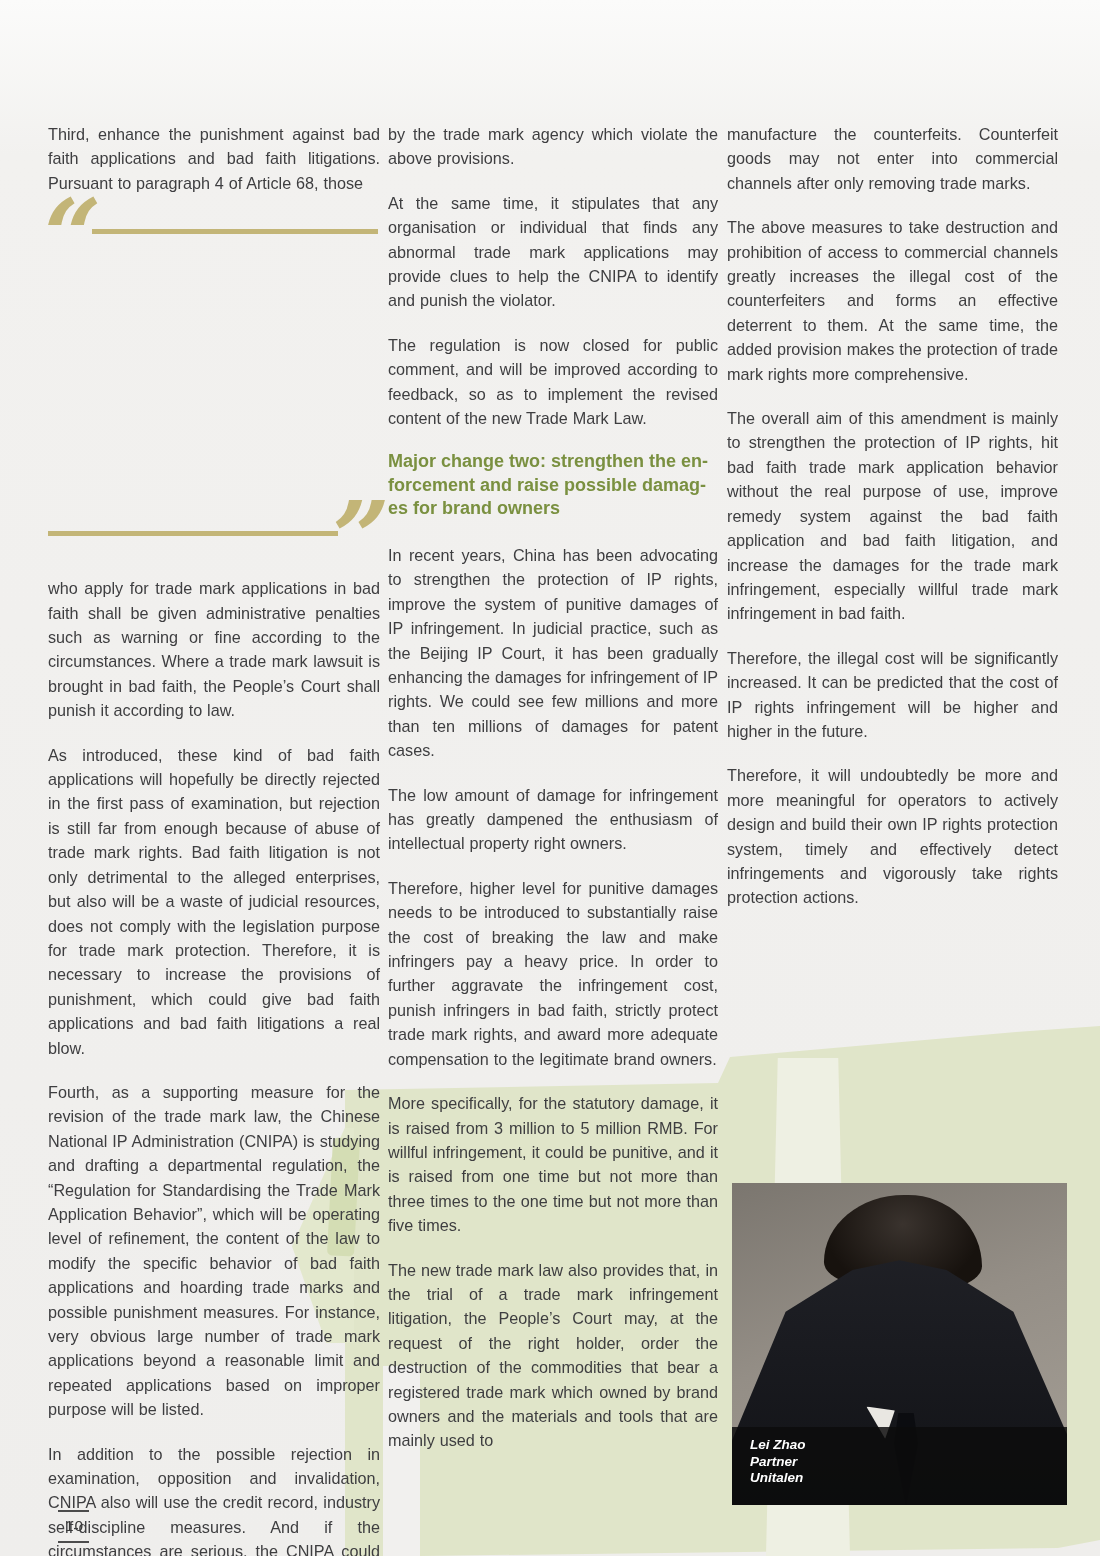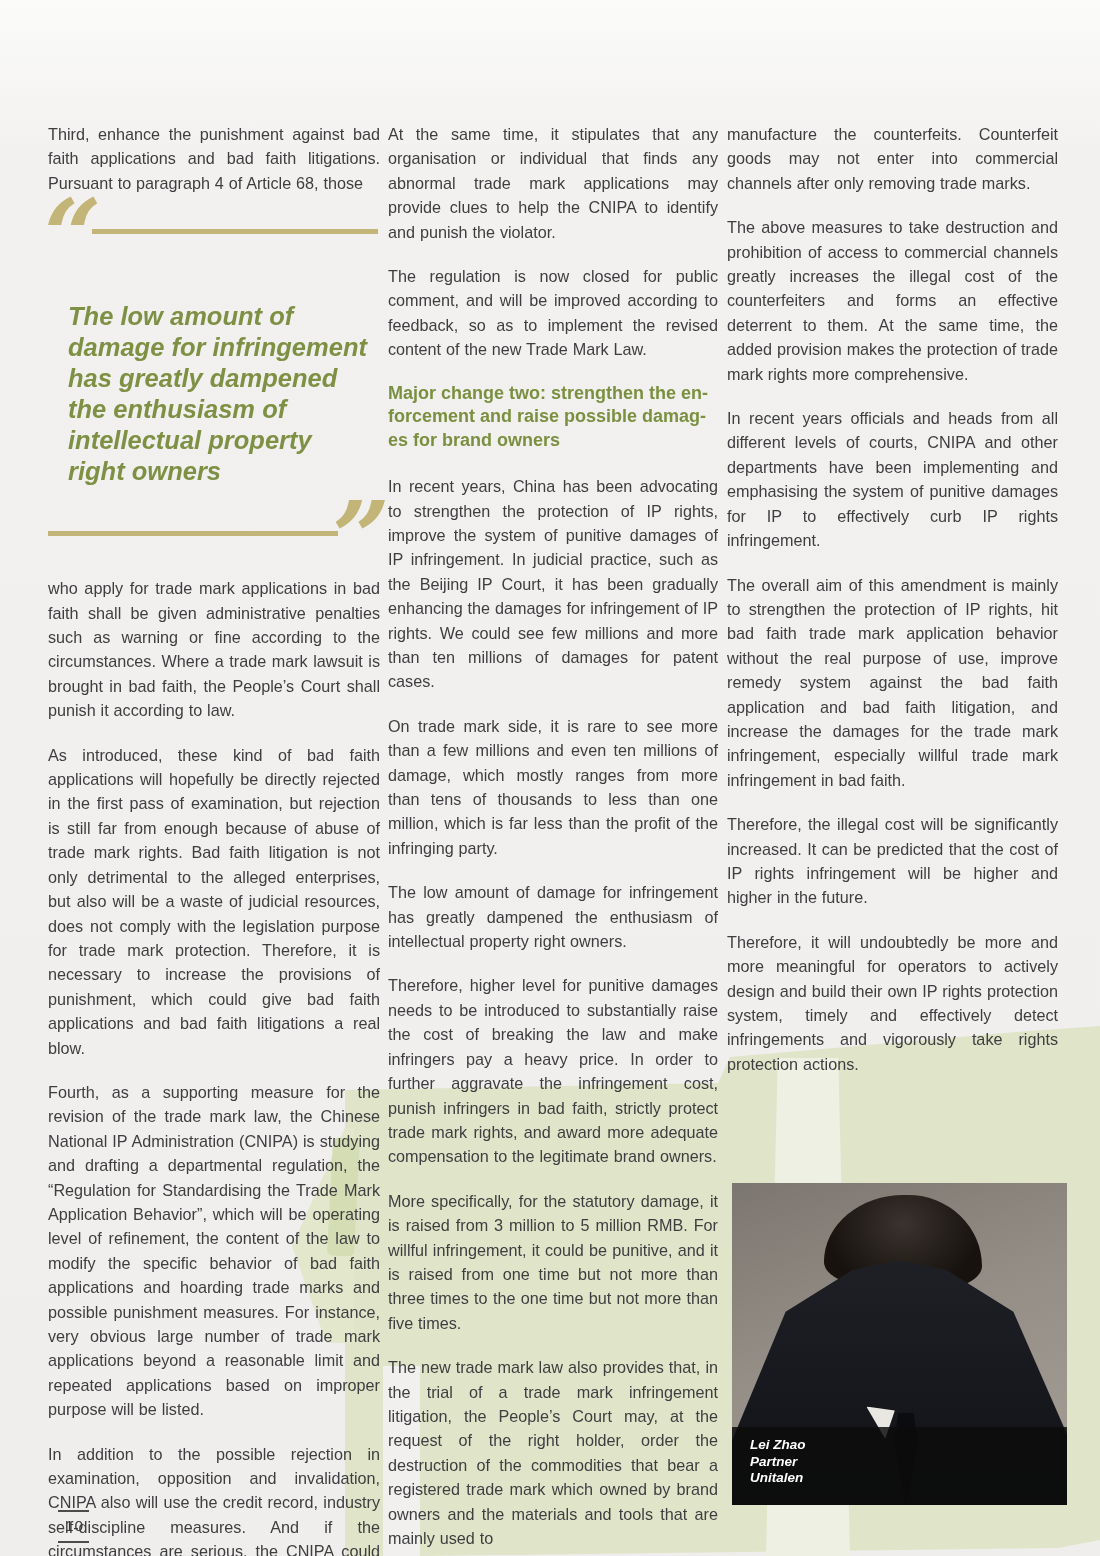--- a/index.html
+++ b/index.html
@@ -107,56 +107,49 @@
   <div class="green-streak"></div>
   <div class="white-slot-a"></div>
   <div class="white-stripe"></div>
 
   <div class="col" id="col1">
     <p class="para">Third, enhance the punishment against bad faith applications and bad faith litigations. Pursuant to paragraph 4 of Article 68, those</p>
 
     <div class="quote-block">
       <span class="q-glyph q-open">“</span>
       <div class="q-rule-top"></div>
-      <div class="q-text">The low amount of
-damage for infringement
-has greatly dampened
-the enthusiasm of
-intellectual property
-right owners</div>
       <div class="q-rule-bot"></div>
       <span class="q-glyph q-close">”</span>
     </div>
 
     <p class="para">who apply for trade mark applications in bad faith shall be given administrative penalties such as warning or fine according to the circumstances. Where a trade mark lawsuit is brought in bad faith, the People’s Court shall punish it according to law.</p>
     <p class="para">As introduced, these kind of bad faith applications will hopefully be directly rejected in the first pass of examination, but rejection is still far from enough because of abuse of trade mark rights. Bad faith litigation is not only detrimental to the alleged enterprises, but also will be a waste of judicial resources, does not comply with the legislation purpose for trade mark protection. Therefore, it is necessary to increase the provisions of punishment, which could give bad faith applications and bad faith litigations a real blow.</p>
     <p class="para">Fourth, as a supporting measure for the revision of the trade mark law, the Chinese National IP Administration (CNIPA) is studying and drafting a departmental regulation, the “Regulation for Standardising the Trade Mark Application Behavior”, which will be operating level of refinement, the content of the law to modify the specific behavior of bad faith applications and hoarding trade marks and possible punishment measures. For instance, very obvious large number of trade mark applications beyond a reasonable limit and repeated applications based on improper purpose will be listed.</p>
     <p class="para">In addition to the possible rejection in examination, opposition and invalidation, CNIPA also will use the credit record, industry self-discipline measures. And if the circumstances are serious, the CNIPA could stop accepting applications represented</p>
   </div>
 
   <div class="col" id="col2">
+    <p class="para">by the trade mark agency which violate the above provisions.</p>
     <p class="para">At the same time, it stipulates that any organisation or individual that finds any abnormal trade mark applications may provide clues to help the CNIPA to identify and punish the violator.</p>
     <p class="para">The regulation is now closed for public comment, and will be improved according to feedback, so as to implement the revised content of the new Trade Mark Law.</p>
 
     <div class="mid-heading">Major change two: strengthen the en-
 forcement and raise possible damag-
 es for brand owners</div>
 
     <p class="para">In recent years, China has been advocating to strengthen the protection of IP rights, improve the system of punitive damages of IP infringement. In judicial practice, such as the Beijing IP Court, it has been gradually enhancing the damages for infringement of IP rights. We could see few millions and more than ten millions of damages for patent cases.</p>
-    <p class="para">On trade mark side, it is rare to see more than a few millions and even ten millions of damage, which mostly ranges from more than tens of thousands to less than one million, which is far less than the profit of the infringing party.</p>
     <p class="para">The low amount of damage for infringement has greatly dampened the enthusiasm of intellectual property right owners.</p>
     <p class="para">Therefore, higher level for punitive damages needs to be introduced to substantially raise the cost of breaking the law and make infringers pay a heavy price. In order to further aggravate the infringement cost, punish infringers in bad faith, strictly protect trade mark rights, and award more adequate compensation to the legitimate brand owners.</p>
     <p class="para">More specifically, for the statutory damage, it is raised from 3 million to 5 million RMB. For willful infringement, it could be punitive, and it is raised from one time but not more than three times to the one time but not more than five times.</p>
     <p class="para">The new trade mark law also provides that, in the trial of a trade mark infringement litigation, the People’s Court may, at the request of the right holder, order the destruction of the commodities that bear a registered trade mark which owned by brand owners and the materials and tools that are mainly used to</p>
   </div>
 
   <div class="col" id="col3">
     <p class="para">manufacture the counterfeits. Counterfeit goods may not enter into commercial channels after only removing trade marks.</p>
     <p class="para">The above measures to take destruction and prohibition of access to commercial channels greatly increases the illegal cost of the counterfeiters and forms an effective deterrent to them. At the same time, the added provision makes the protection of trade mark rights more comprehensive.</p>
-    <p class="para">In recent years officials and heads from all different levels of courts, CNIPA and other departments have been implementing and emphasising the system of punitive damages for IP to effectively curb IP rights infringement.</p>
     <p class="para">The overall aim of this amendment is mainly to strengthen the protection of IP rights, hit bad faith trade mark application behavior without the real purpose of use, improve remedy system against the bad faith application and bad faith litigation, and increase the damages for the trade mark infringement, especially willful trade mark infringement in bad faith.</p>
     <p class="para">Therefore, the illegal cost will be significantly increased. It can be predicted that the cost of IP rights infringement will be higher and higher in the future.</p>
     <p class="para">Therefore, it will undoubtedly be more and more meaningful for operators to actively design and build their own IP rights protection system, timely and effectively detect infringements and vigorously take rights protection actions.</p>
   </div>
 
   <div class="photo">
     <div class="ph-face"></div>
     <div class="ph-hair"></div>
     <div class="ph-brow l"></div>
     <div class="ph-brow r"></div>

